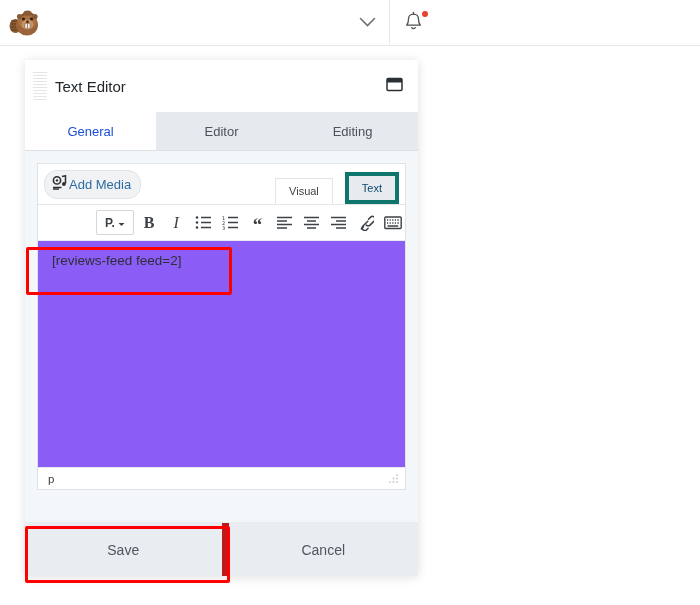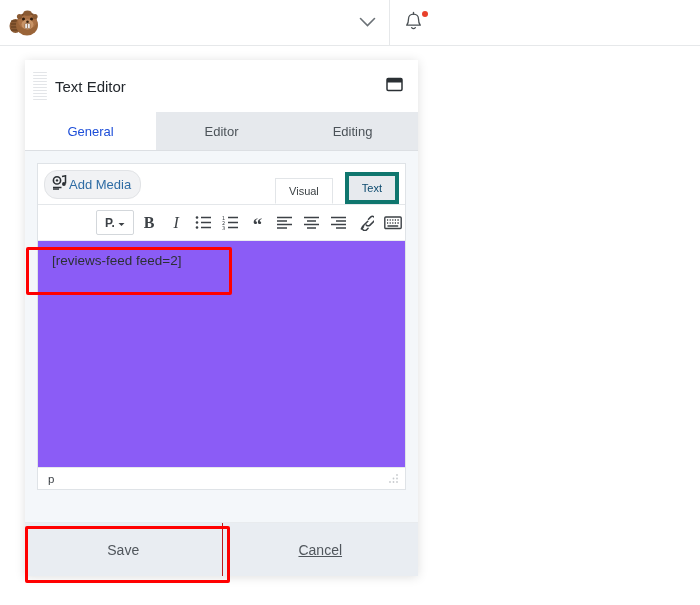--- a/index.html
+++ b/index.html
@@ -291,21 +291,21 @@
   .foot-btn {
     flex: 1 1 50%;
     display: flex;
     align-items: center;
     justify-content: center;
     font-size: 14px;
     color: #50565c;
     background: #e9edf2;
     cursor: pointer;
   }
-  .foot-btn + .foot-btn { border-left: 1px solid #b91c1c; text-decoration: underline; }
+  .foot-btn + .foot-btn { border-left: 7px solid #b91c1c; }
 
   
   .annot {
     position: absolute;
     border: 3px solid #ff0000;
     border-radius: 2px;
     pointer-events: none;
   }
   #annot-shortcode { left: 26px; top: 247px; width: 206px; height: 48px; }
   #annot-save { left: 25px; top: 526px; width: 205px; height: 57px; }

